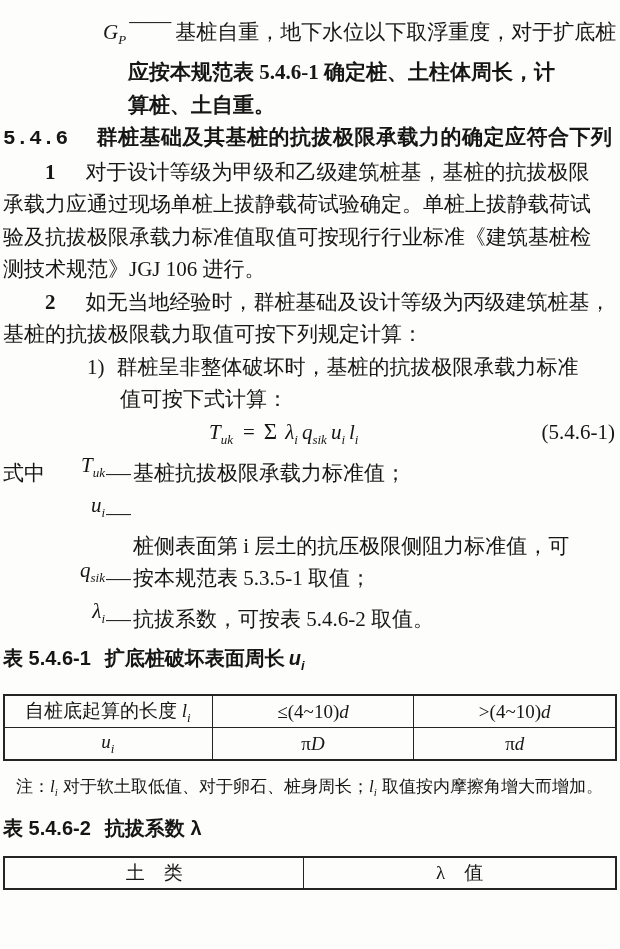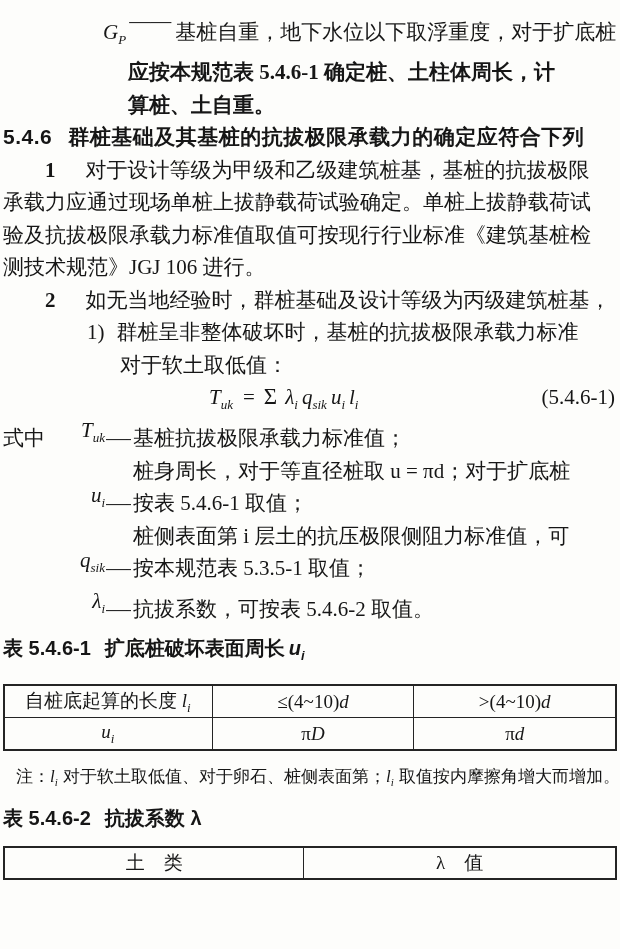--- a/index.html
+++ b/index.html
@@ -11,21 +11,21 @@
   }
   .page{padding:5px 3px 0 3px;}
   .line{line-height:32.5px;white-space:nowrap;}
 
   
   .gp-first{padding-left:100px;}
   .gp-cont{padding-left:125px;font-weight:bold;}
 
   
   .clause{font-family:"Liberation Sans","DejaVu Sans",sans-serif;font-weight:700;letter-spacing:0.5px;}
-  .clause-num{margin-right:16px;}
+  .clause-num{margin-right:28px;font-family:Liberation Mono, monospace;}
 
   
   .pfirst{padding-left:42px;}
   .num{font-weight:700;margin-right:30px;}
   .ifirst{padding-left:84px;}
   .imarker{margin-right:12px;}
   .icont{padding-left:117px;}
 
   
   .mv{font-style:italic;}
@@ -99,27 +99,28 @@
     </div>
     <div class="line">承载力应通过现场单桩上拔静载荷试验确定。单桩上拔静载荷试</div>
     <div class="line">验及抗拔极限承载力标准值取值可按现行行业标准《建筑基桩检</div>
     <div class="line">测技术规范》JGJ 106 进行。</div>
   </div>
 
   <div>
     <div class="line pfirst">
       <span class="num">2</span><span>如无当地经验时，群桩基础及设计等级为丙级建筑桩基，</span>
     </div>
+    <div class="line">基桩的抗拔极限载力取值可按下列规定计算：</div>
   </div>
 
   <div>
     <div class="line ifirst">
       <span class="imarker">1)</span><span>群桩呈非整体破坏时，基桩的抗拔极限承载力标准</span>
     </div>
-    <div class="line icont">对于软土取低值：</div>
+    <div class="line icont">值可按下式计算：</div>
   </div>
 
   <div class="line formula-row">
     <span class="formula">
       <span class="mv">T</span><span class="sb">uk</span><span class="op">=</span><span class="sigma">Σ</span><span class="mv term">λ</span><span class="sb">i</span><span class="mv term">q</span><span class="sb">sik</span><span class="mv term">u</span><span class="sb">i</span><span class="mv term">l</span><span class="sb">i</span>
     </span>
     <span class="eqno">(5.4.6-1)</span>
   </div>
 
   <div>
@@ -130,24 +131,20 @@
       <span class="dash wdash">——</span>
       <span class="wdef">
         <div class="line">基桩抗拔极限承载力标准值；</div>
       </span>
     </div>
 
     <div class="wrow">
       <span class="wlabel"></span>
       <span class="wsym"><span class="mv">u</span><span class="sb">i</span></span>
       <span class="dash wdash">——</span>
-      <span class="wdef">
-        <div class="line">桩身周长，对于等直径桩取 u = πd；对于扩底桩</div>
-        <div class="line">按表 5.4.6-1 取值；</div>
-      </span>
     </div>
 
     <div class="wrow">
       <span class="wlabel"></span>
       <span class="wsym"><span class="mv">q</span><span class="sb">sik</span></span>
       <span class="dash wdash">——</span>
       <span class="wdef">
         <div class="line">桩侧表面第 i 层土的抗压极限侧阻力标准值，可</div>
         <div class="line">按本规范表 5.3.5-1 取值；</div>
       </span>
@@ -177,21 +174,21 @@
       </tr>
       <tr>
         <td class="c1"><span class="mv">u</span><span class="sb">i</span></td>
         <td class="c2"><span>π</span><span class="mv">D</span></td>
         <td class="c3"><span>π</span><span class="mv">d</span></td>
       </tr>
     </tbody>
   </table>
 
   <div class="note note1">
-    <span>注：</span><span class="mv">l</span><span class="sb">i</span><span> 对于软土取低值、对于卵石、桩侧表面第；</span><span class="mv">l</span><span class="sb">i</span><span> 取值按内摩擦角增大而增加。</span>
+    <span>注：</span><span class="mv">l</span><span class="sb">i</span><span> 对于软土取低值、对于卵石、桩身周长；</span><span class="mv">l</span><span class="sb">i</span><span> 取值按内摩擦角增大而增加。</span>
   </div>
 
   <div class="caption cap2">
     <span class="cap-prefix">表 5.4.6-2</span><span>抗拔系数 λ</span>
   </div>
 
   <table class="t2">
     <tbody>
       <tr class="hrow">
         <td class="c1 pre">土    类</td>

